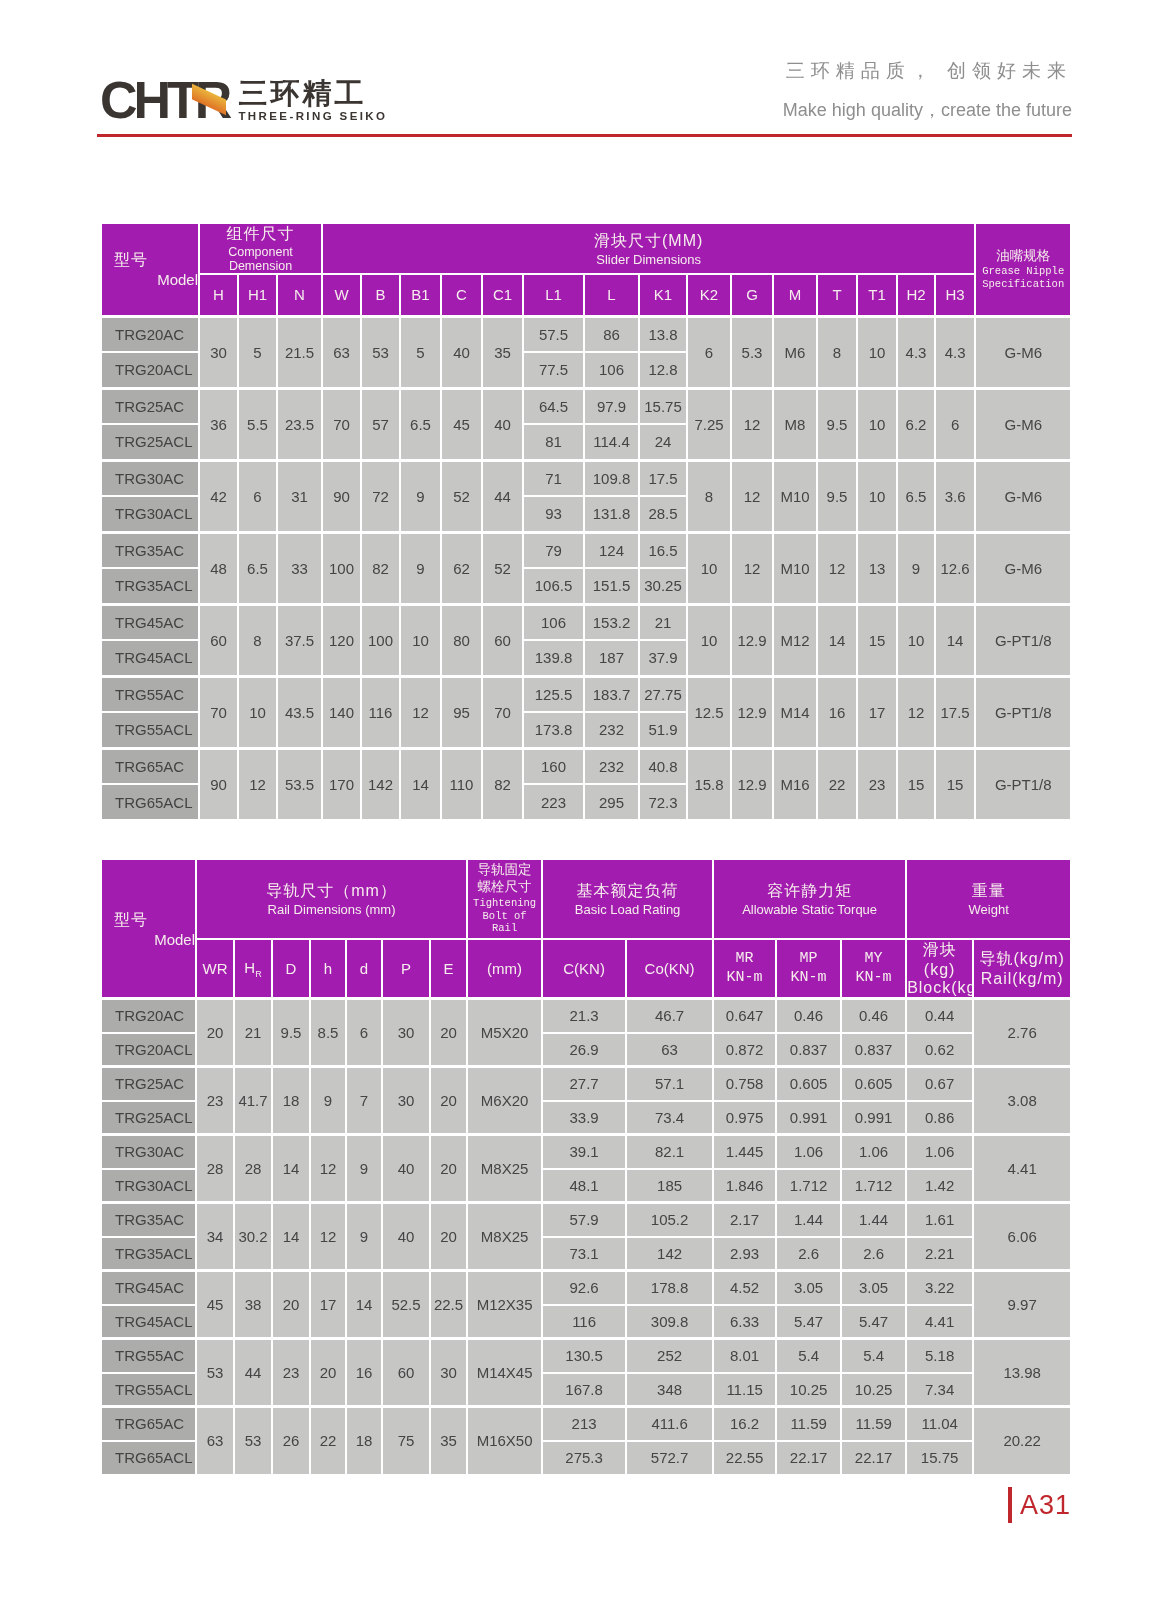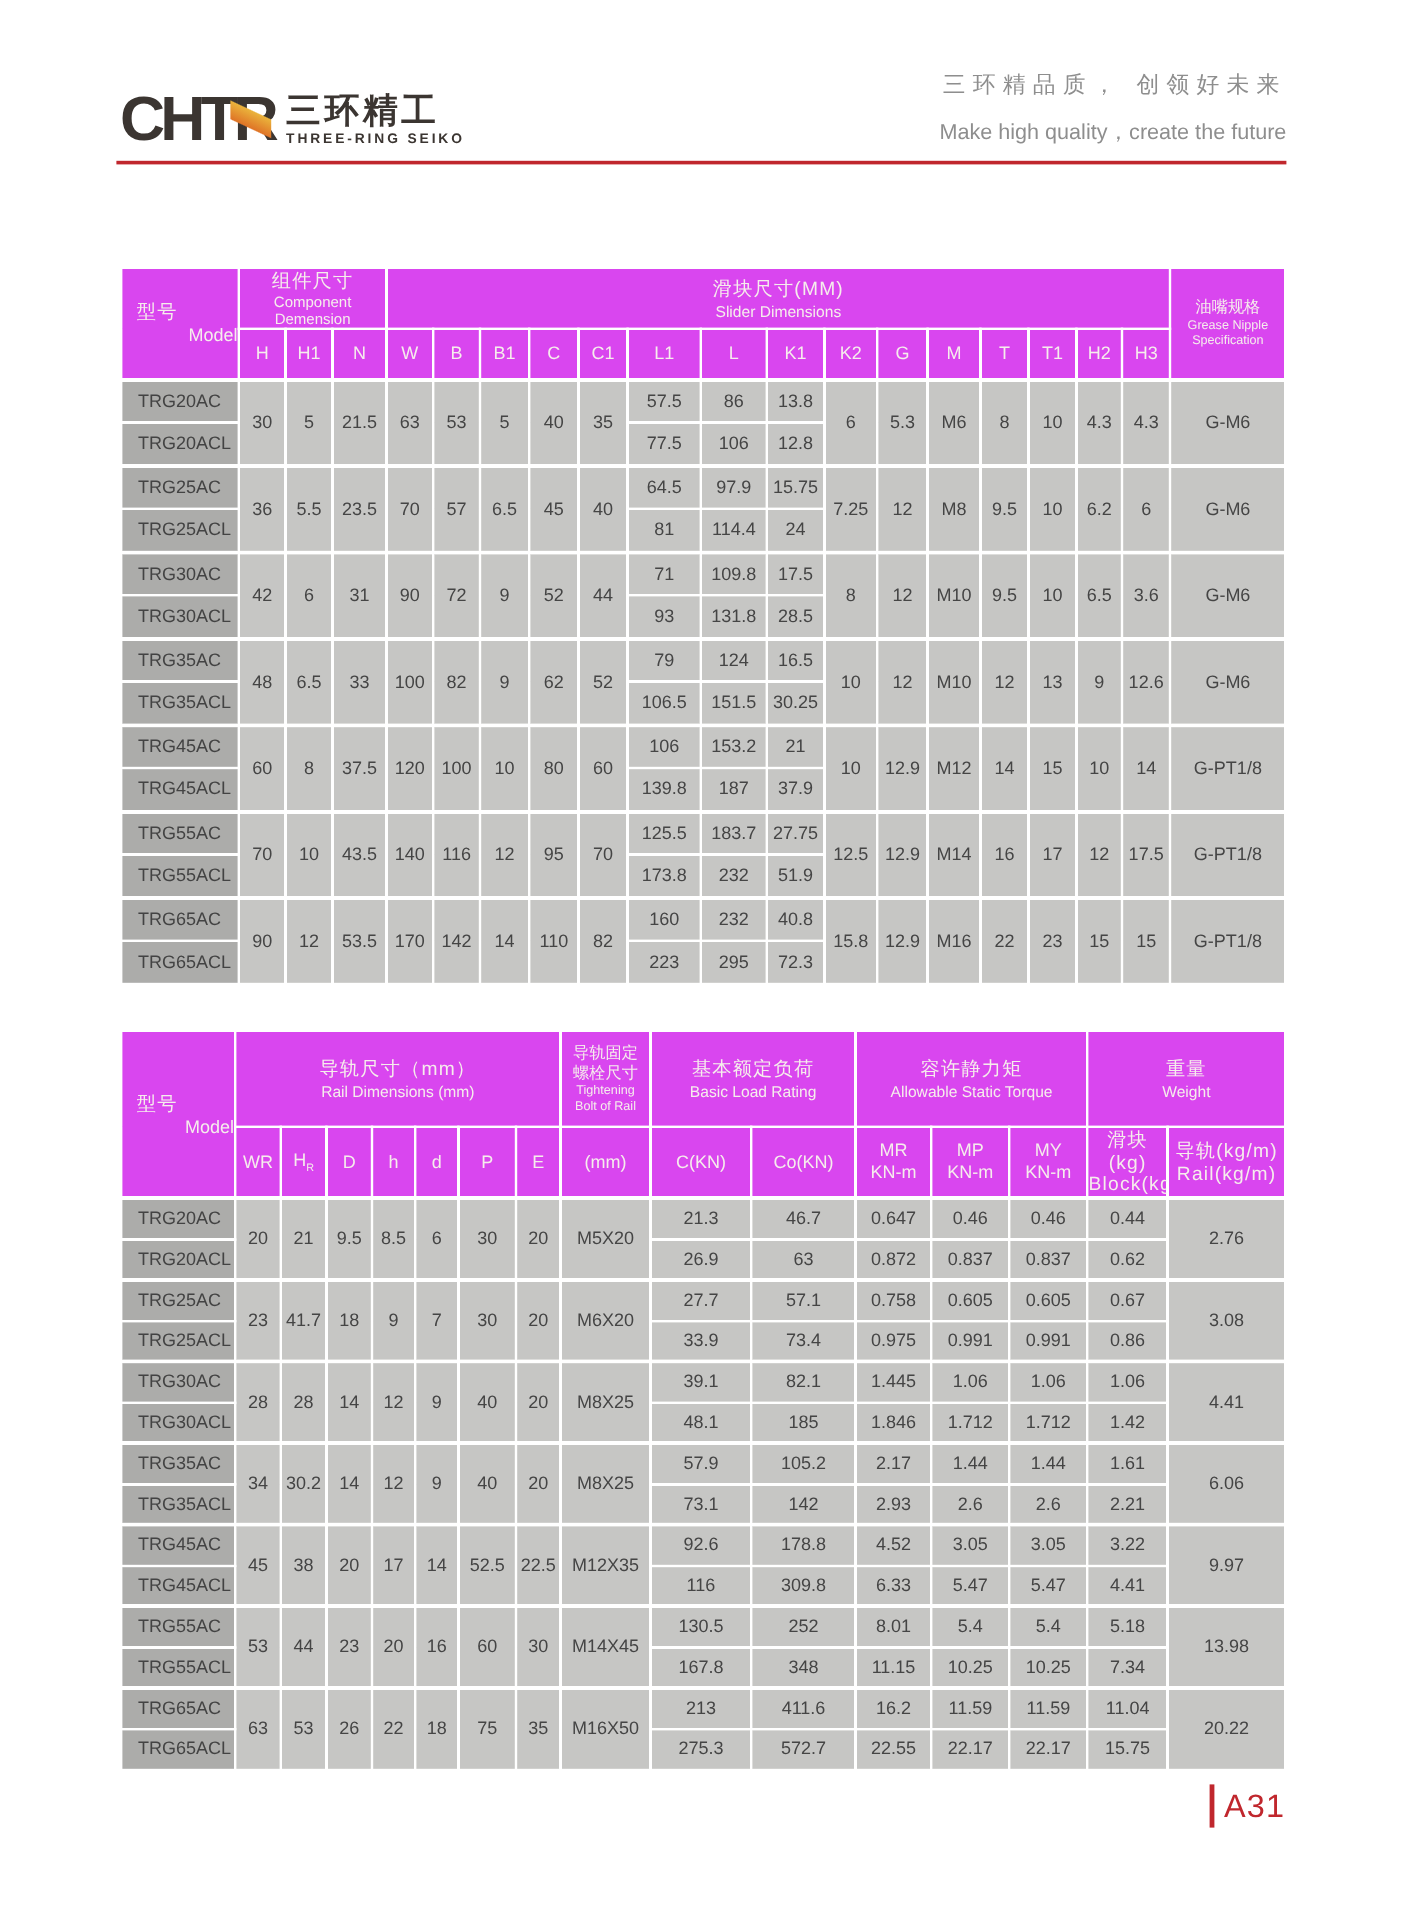--- a/index.html
+++ b/index.html
@@ -20,39 +20,39 @@
   .slogan { text-align:right; padding-bottom:2px; }
   .slogan-cn { font-size:19px; color:#8e8e8e; letter-spacing:6px; }
   .slogan-en { font-size:18px; color:#8e8e8e; margin-top:14px; }
   .divider { position:absolute; top:134px; left:97px; width:975px; height:3px; background:#c0272d; }
 
   
   table { border-collapse:collapse; table-layout:fixed; position:absolute; left:100px; width:970px; }
   #table1 { top:222px; }
   #table2 { top:858px; }
   th, td { border:2px solid #ffffff; text-align:center; vertical-align:middle; overflow:hidden; }
-  thead th { background:#d946ef; color:#f6edec; font-weight:normal; }
+  thead th { background:#a21caf; color:#f6edec; font-weight:normal; }
   tbody th.model { background:#acacaa; color:#434343; font-weight:normal; text-align:left; padding-left:13px; font-size:15px; }
   tbody td { background:#c6c6c4; font-size:15px; color:#454545; }
   tbody tr { height:36px; }
   #table2 tbody tr { height:34px; }
   tr.grp th, tr.grp td { border-top:3px solid #ffffff; }
   .t1-h1 { height:48px; }
   .t1-h2 { height:42px; }
   .t2-h1 { height:80px; }
   .t2-h2 { height:58px; }
   th.model-h { text-align:left; padding-left:12px; }
   .h-cn { font-size:16px; letter-spacing:1px; }
   .h-en { font-size:13px; }
   .model-h .h-cn { font-size:16px; }
   .model-h .h-en { font-size:15px;text-align:right; }
   .col-h { font-size:15px; }
   .small-h .h-cn { font-size:13.5px; line-height:1.25; white-space:pre-line; letter-spacing:0; }
   .small-h .h-en { font-size:10.5px; line-height:1.2; white-space:pre-line; }
-  .pre { white-space:pre-line; line-height:1.25; }
+  .pre { white-space:pre-line; line-height:1.25;font-family:Liberation Mono, monospace; }
   sub { font-size:9px; }
 
   
   .footer { position:absolute; top:1487px; right:100px; display:flex; align-items:center; gap:8px; }
   .footer-text { text-align:right; }
   .footer-cn { font-size:13.5px; color:#9b9b9b; letter-spacing:1.5px; }
   .footer-en { font-size:11px; color:#9b9b9b; margin-top:1px; }
   .footer-bar { width:4px; height:36px; background:#c0272d; }
   .footer-page { font-size:27px; color:#c0272d; letter-spacing:1px; }
 </style>

